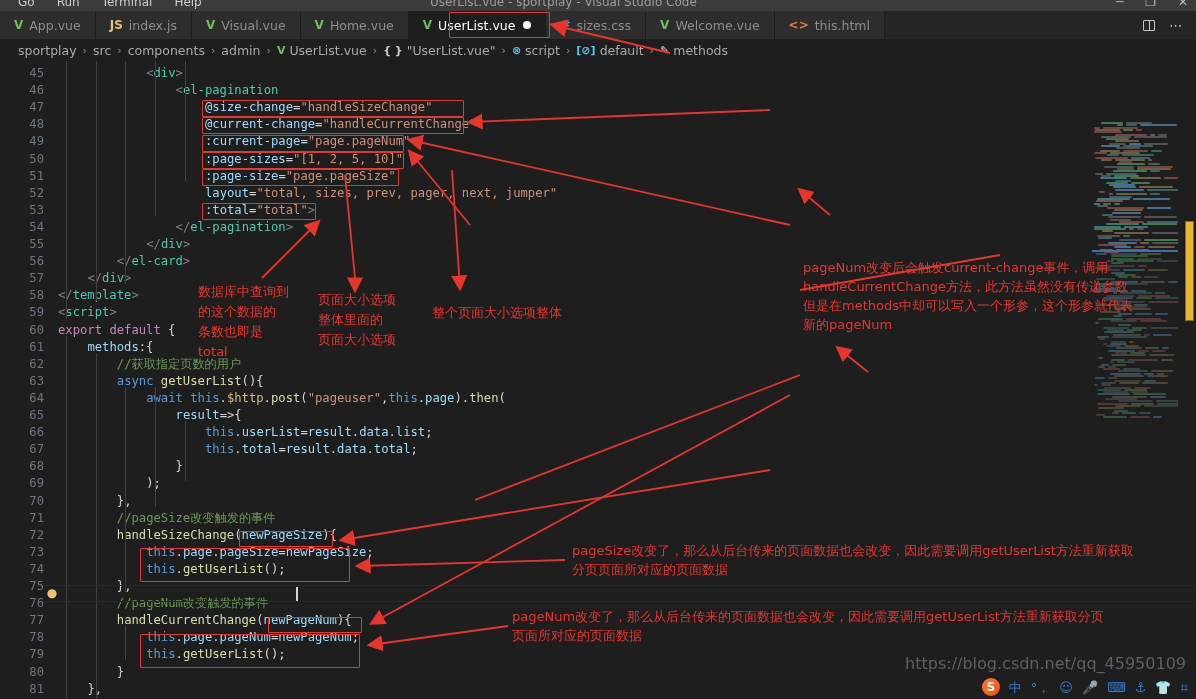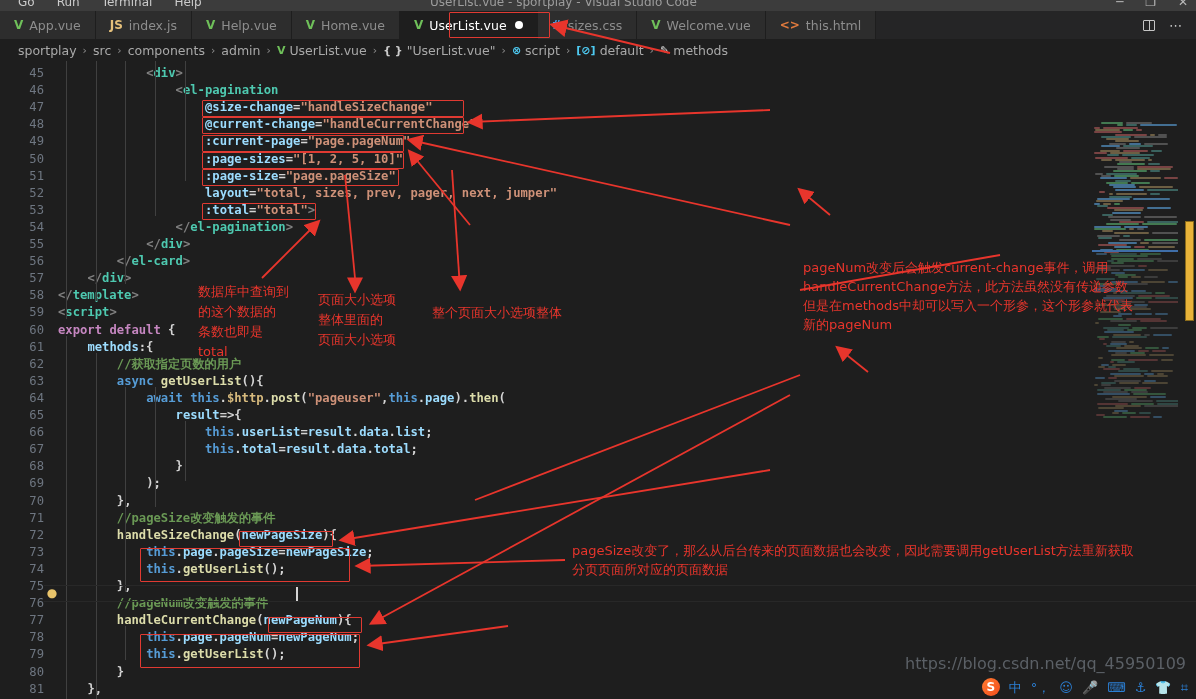--- a/index.html
+++ b/index.html
@@ -111,21 +111,21 @@
     font-size: 12.2px;
     line-height: 17.1px;
     white-space: pre;
   }
   .ln {
     position: absolute; left: 0; width: 44px;
     text-align: right;
     color: #6e7681; font-family: "DejaVu Sans Mono", monospace;
     font-size: 12.2px; line-height: 17.1px;
   }
-  .lntext { position: absolute; left: 58px; line-height: 17.1px; font-weight: bold; }
+  .lntext { position: absolute; left: 58px; line-height: 17.1px; }
 
   
   .t-tag   { color: #4ec9b0; }
   .t-brack { color: #808080; }
   .t-attr  { color: #9cdcfe; }
   .t-str   { color: #ce9178; }
   .t-kw    { color: #c586c0; }
   .t-kw2   { color: #569cd6; }
   .t-fn    { color: #dcdcaa; }
   .t-var   { color: #9cdcfe; }
@@ -242,21 +242,21 @@
       <div class="tab">
         <span class="ticon ic-vue">V</span>
         <span>App.vue</span>
       </div>
       <div class="tab">
         <span class="ticon ic-js">JS</span>
         <span>index.js</span>
       </div>
       <div class="tab">
         <span class="ticon ic-vue">V</span>
-        <span>Help.vue</span>
+        <span>Visual.vue</span>
       </div>
       <div class="tab">
         <span class="ticon ic-vue">V</span>
         <span>Home.vue</span>
       </div>
       <div class="tab active">
         <span class="ticon ic-vue">V</span>
         <span>UserList.vue</span>
         <span class="dot"></span>
       </div>
@@ -617,20 +617,22 @@
   <div class="anno" style="left:198px; top:282px; width:110px; line-height:20px;">数据库中查询到
 的这个数据的
 条数也即是
 total</div>
   <div class="anno" style="left:318px; top:290px; width:110px; line-height:20px;">页面大小选项
 整体里面的
 页面大小选项</div>
   <div class="anno" style="left:572px; top:541px; width:620px;">pageSize改变了，那么从后台传来的页面数据也会改变，因此需要调用getUserList方法重新获取
 分页页面所对应的页面数据</div>
   <div class="anno" style="left:432px; top:303px; width:200px;">整个页面大小选项整体</div>
+  <div class="anno" style="left:512px; top:607px; width:680px;">pageNum改变了，那么从后台传来的页面数据也会改变，因此需要调用getUserList方法重新获取分页
+页面所对应的页面数据</div>
 
   <svg class="arrows" viewBox="0 0 1196 699">
     <defs>
       <marker id="ah" markerWidth="9" markerHeight="9" refX="7" refY="4.5" orient="auto">
         <path d="M0,0 L9,4.5 L0,9 Z" fill="#e8352c"></path>
       </marker>
     </defs>
 
     <line x1="670" y1="53" x2="553" y2="25" stroke="#e8352c" stroke-width="2" marker-end="url(#ah)"></line>
 

